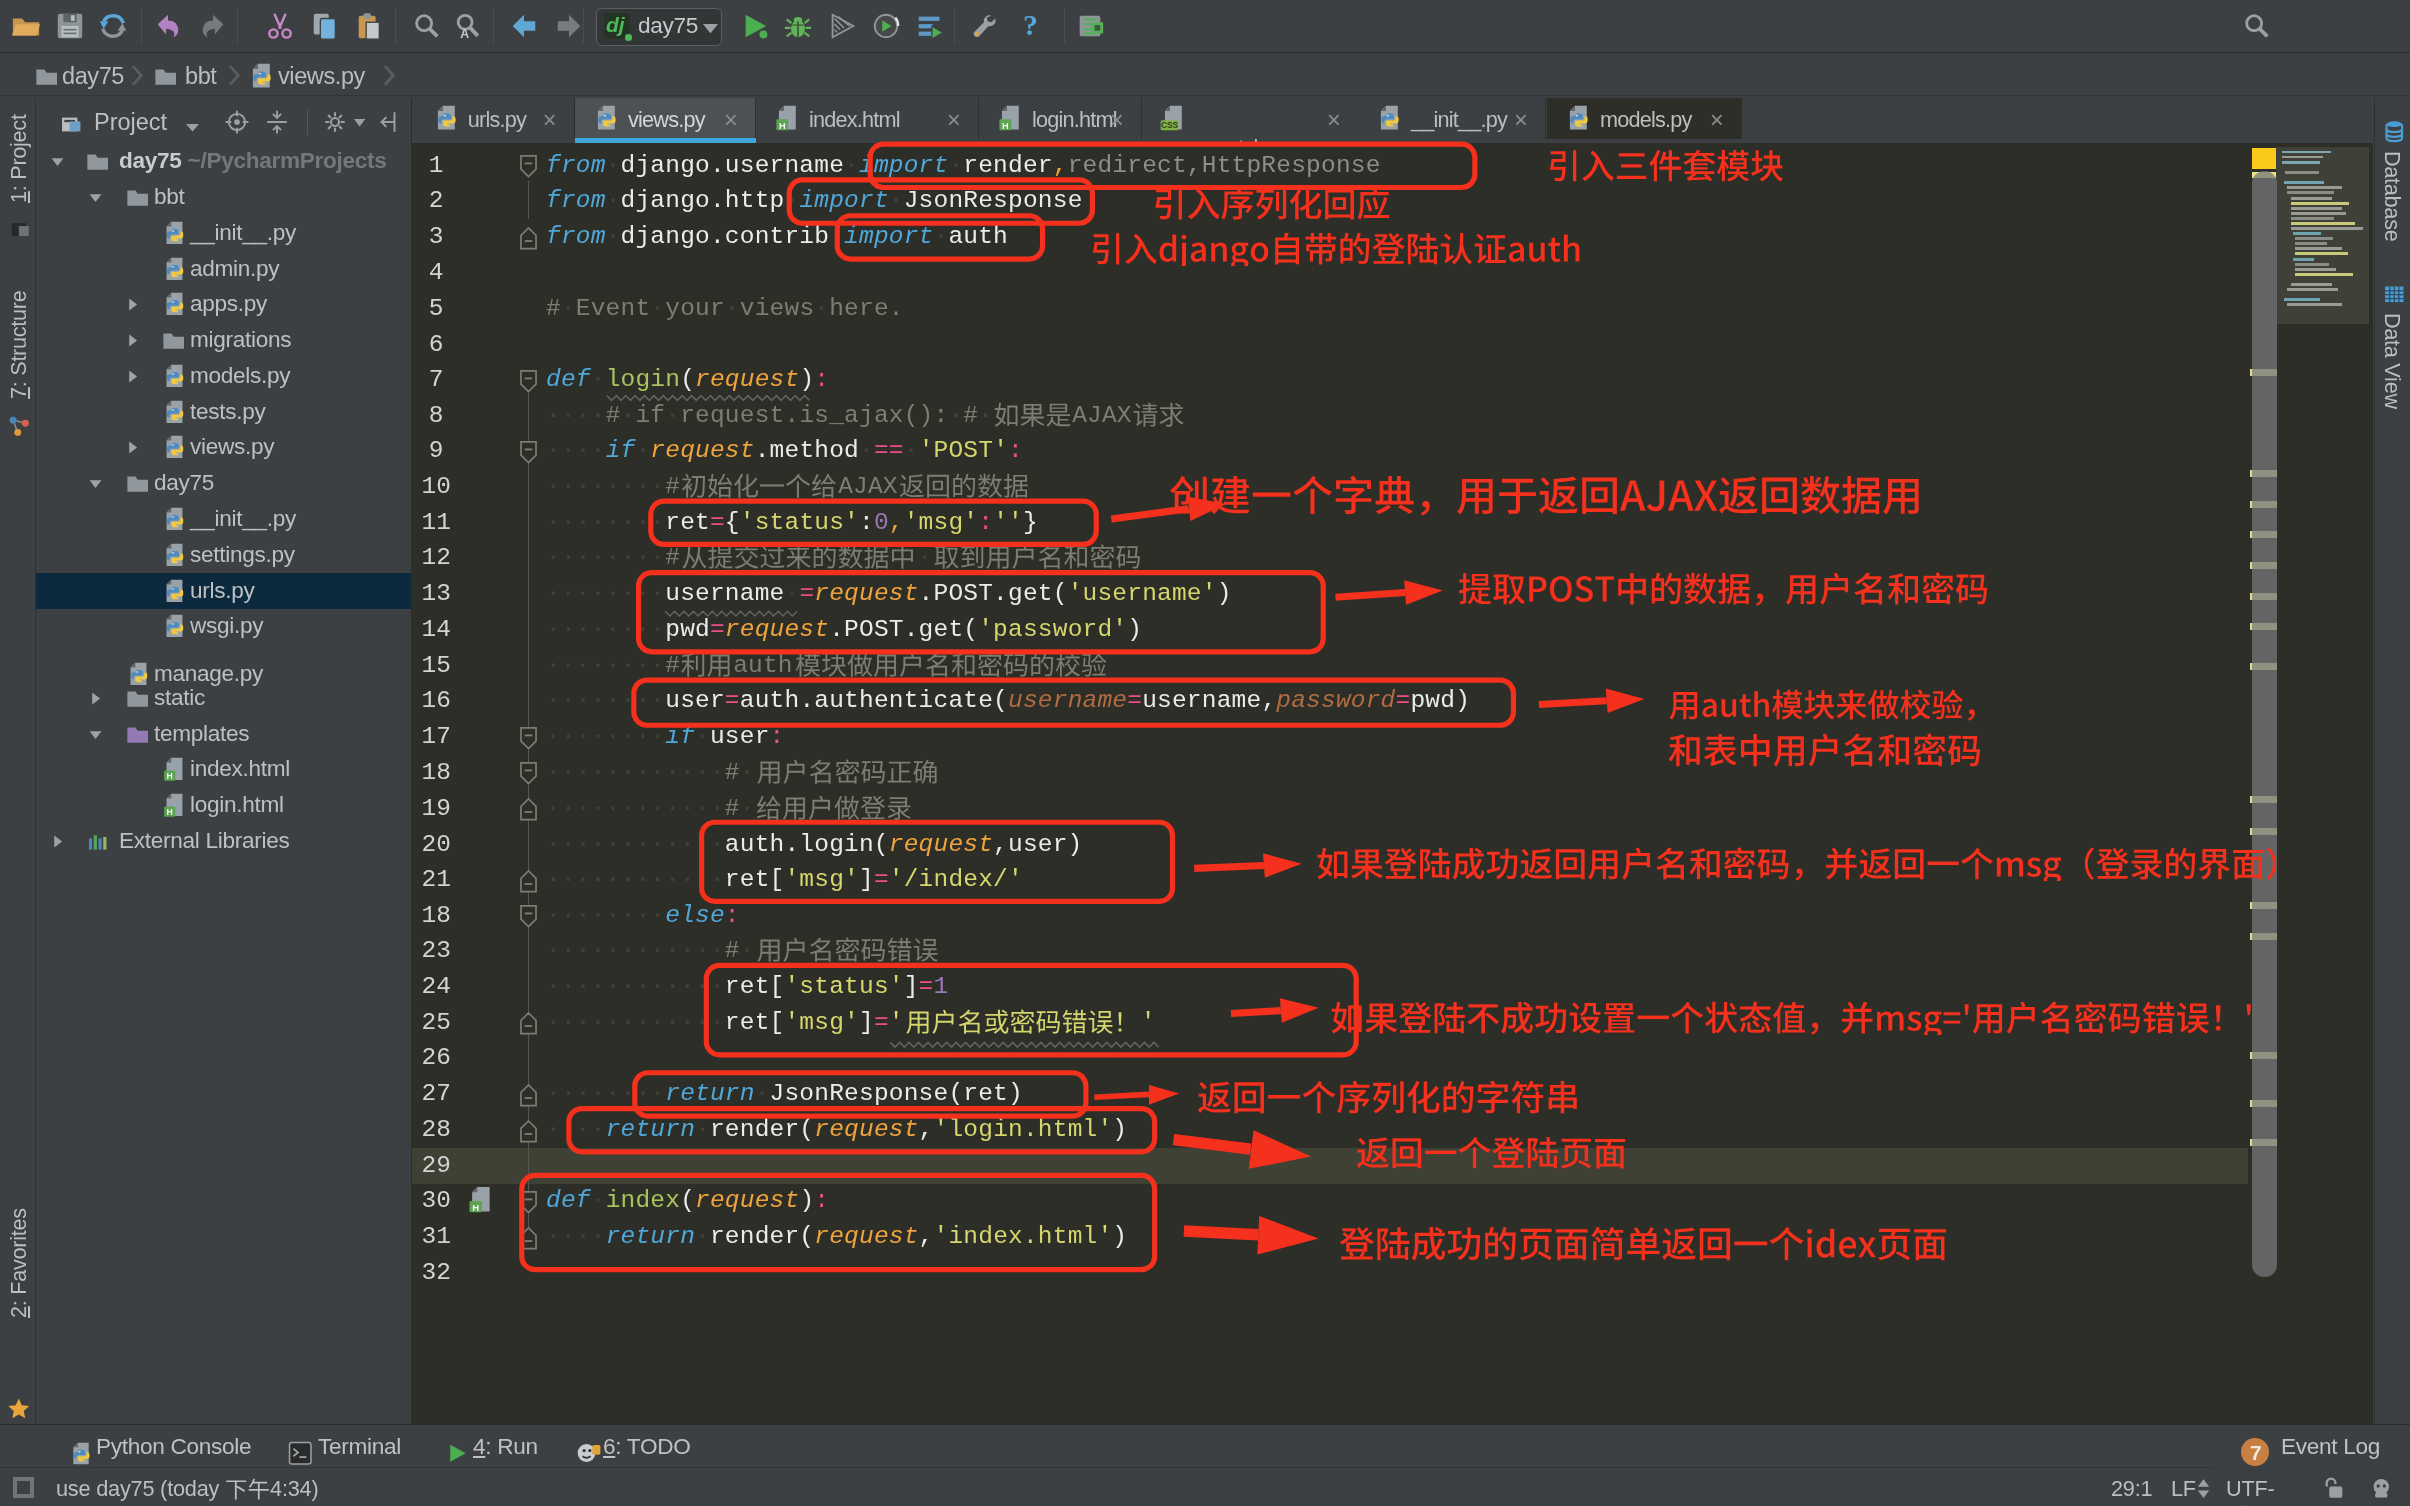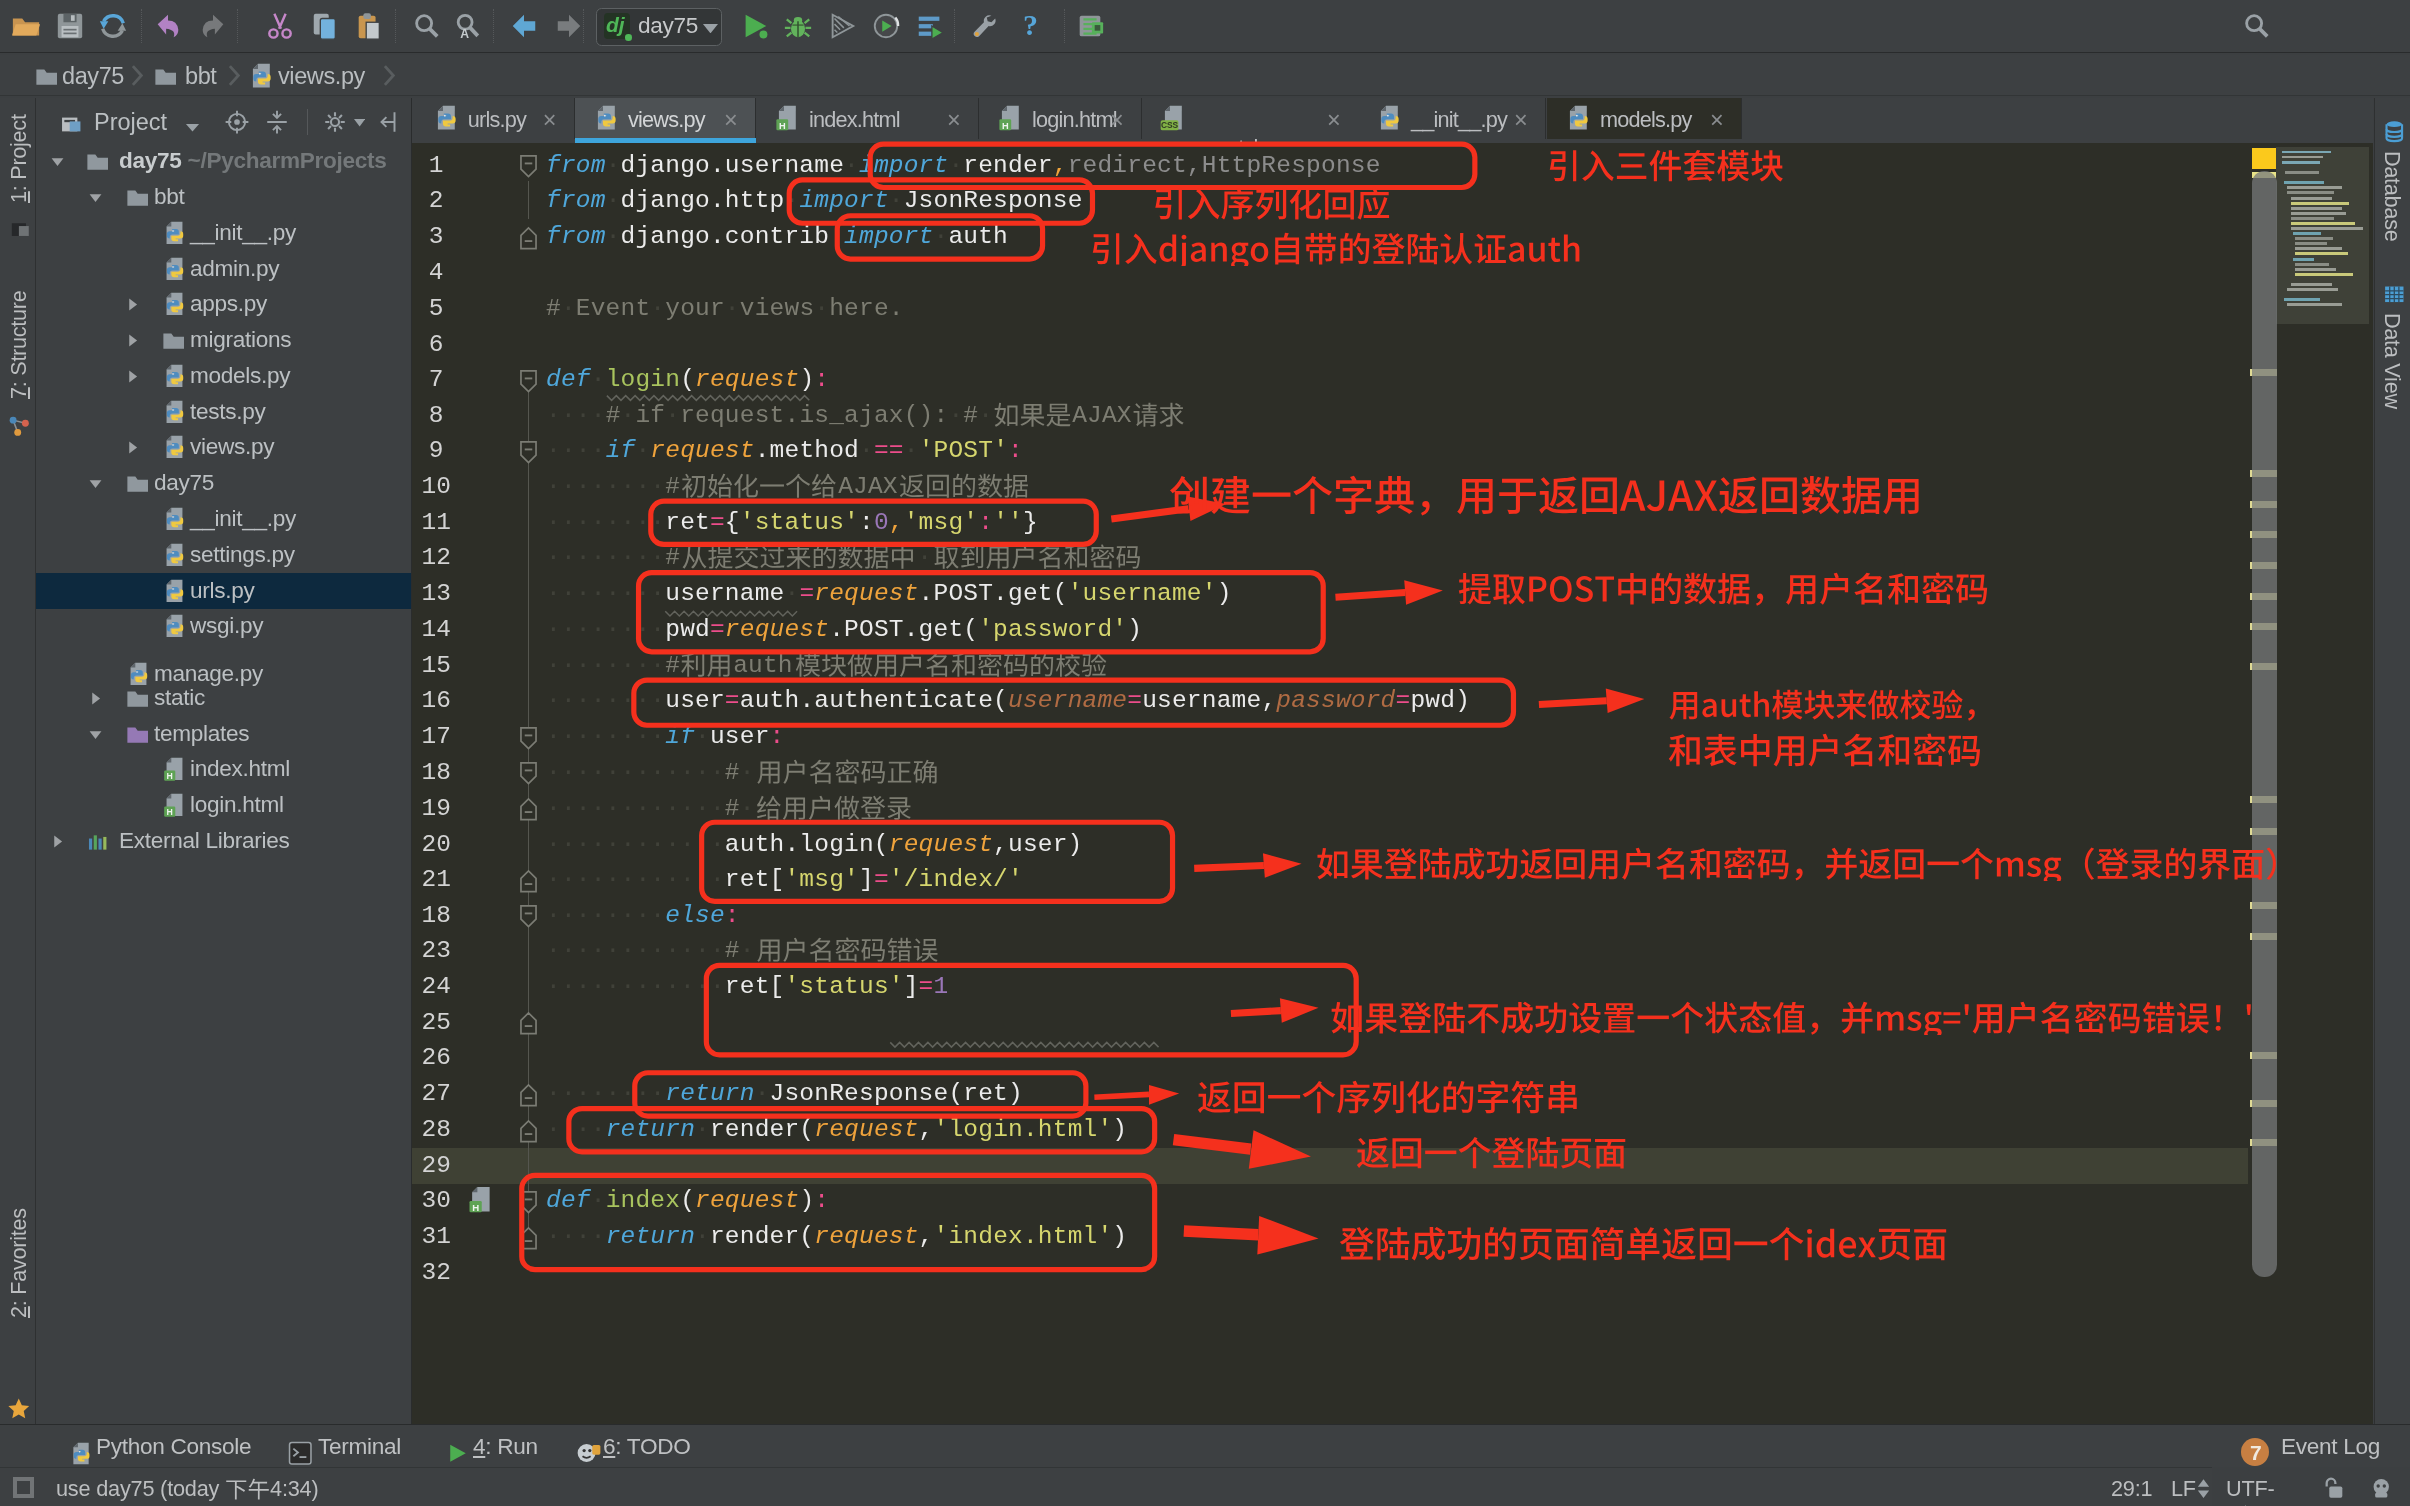--- a/index.html
+++ b/index.html
@@ -821,20 +821,31 @@
       <div class="cl" style="left:134px;top:790px"><span class="ws">············</span><span class="c">#</span><span class="ws">·</span><svg style="vertical-align:-6px;" width="185" height="26" viewBox="0 -870 7000 1000" fill="#7d7d72">
           <use href="#g25" x="0"></use>
           <use href="#g26" x="1000"></use>
           <use href="#g27" x="2000"></use>
           <use href="#g29" x="3000"></use>
           <use href="#g30" x="4000"></use>
           <use href="#g41" x="5000"></use>
           <use href="#g42" x="6000"></use>
         </svg></div>
       <div class="cl" style="left:134px;top:826px"><span class="ws">············</span><span class="w">ret[</span><span class="s">'status'</span><span class="w">]</span><span class="p">=</span><span class="u">1</span></div>
+      <div class="cl" style="left:134px;top:862px"><span class="ws">············</span><span class="w">ret[</span><span class="s">'msg'</span><span class="w">]</span><span class="p">=</span><span class="s">'</span><svg style="vertical-align:-6px;" width="237" height="26" viewBox="0 -870 9000 1000" fill="#d6d66e">
+          <use href="#g25" x="0"></use>
+          <use href="#g26" x="1000"></use>
+          <use href="#g27" x="2000"></use>
+          <use href="#g43" x="3000"></use>
+          <use href="#g29" x="4000"></use>
+          <use href="#g30" x="5000"></use>
+          <use href="#g41" x="6000"></use>
+          <use href="#g42" x="7000"></use>
+          <use href="#g44" x="8000"></use>
+        </svg><span class="s">'</span></div>
       <div class="cl" style="left:134px;top:933px"><span class="ws">········</span><span class="k">return</span><span class="ws">·</span><span class="w">JsonResponse(ret)</span></div>
       <div class="cl" style="left:134px;top:969px"><span class="ws">····</span><span class="k">return</span><span class="ws">·</span><span class="w">render(</span><span class="oi">request</span><span class="w">,</span><span class="s">'login.html'</span><span class="w">)</span></div>
       <div class="cl" style="left:134px;top:1040px"><span class="k">def</span><span class="ws">·</span><span class="f">index</span><span class="w">(</span><span class="oi">request</span><span class="w">)</span><span class="p">:</span></div>
       <div class="cl" style="left:134px;top:1076px"><span class="ws">····</span><span class="k">return</span><span class="ws">·</span><span class="w">render(</span><span class="oi">request</span><span class="w">,</span><span class="s">'index.html'</span><span class="w">)</span></div>
       <svg class="abs" style="left:0;top:0" width="1961" height="1281" viewBox="0 0 2083 1360">
         <path d="M207 268 L212 273 L217 268 L222 273 L227 268 L232 273 L237 268 L242 273 L247 268 L252 273 L257 268 L262 273 L267 268 L272 273 L277 268 L282 273 L287 268 L292 273 L297 268 L302 273 L307 268 L312 273 L317 268 L322 273 L327 268 L332 273 L337 268 L342 273 L347 268 L352 273 L357 268 L362 273 L367 268 L372 273 L377 268 L382 273 L387 268 L392 273 L397 268 L402 273 L407 268 L412 273 L417 268 L422 273" stroke="#62635c" stroke-width="1.6" fill="none"></path>
       </svg>
       <svg class="abs" style="left:0;top:0" width="1961" height="1281" viewBox="0 0 2083 1360">
         <path d="M269 497 L274 502 L279 497 L284 502 L289 497 L294 502 L299 497 L304 502 L309 497 L314 502 L319 497 L324 502 L329 497 L334 502 L339 497 L344 502 L349 497 L354 502 L359 497 L364 502 L369 497 L374 502 L379 497 L384 502 L389 497 L394 502 L399 497 L404 502 L409 497" stroke="#62635c" stroke-width="1.6" fill="none"></path>
       </svg>

